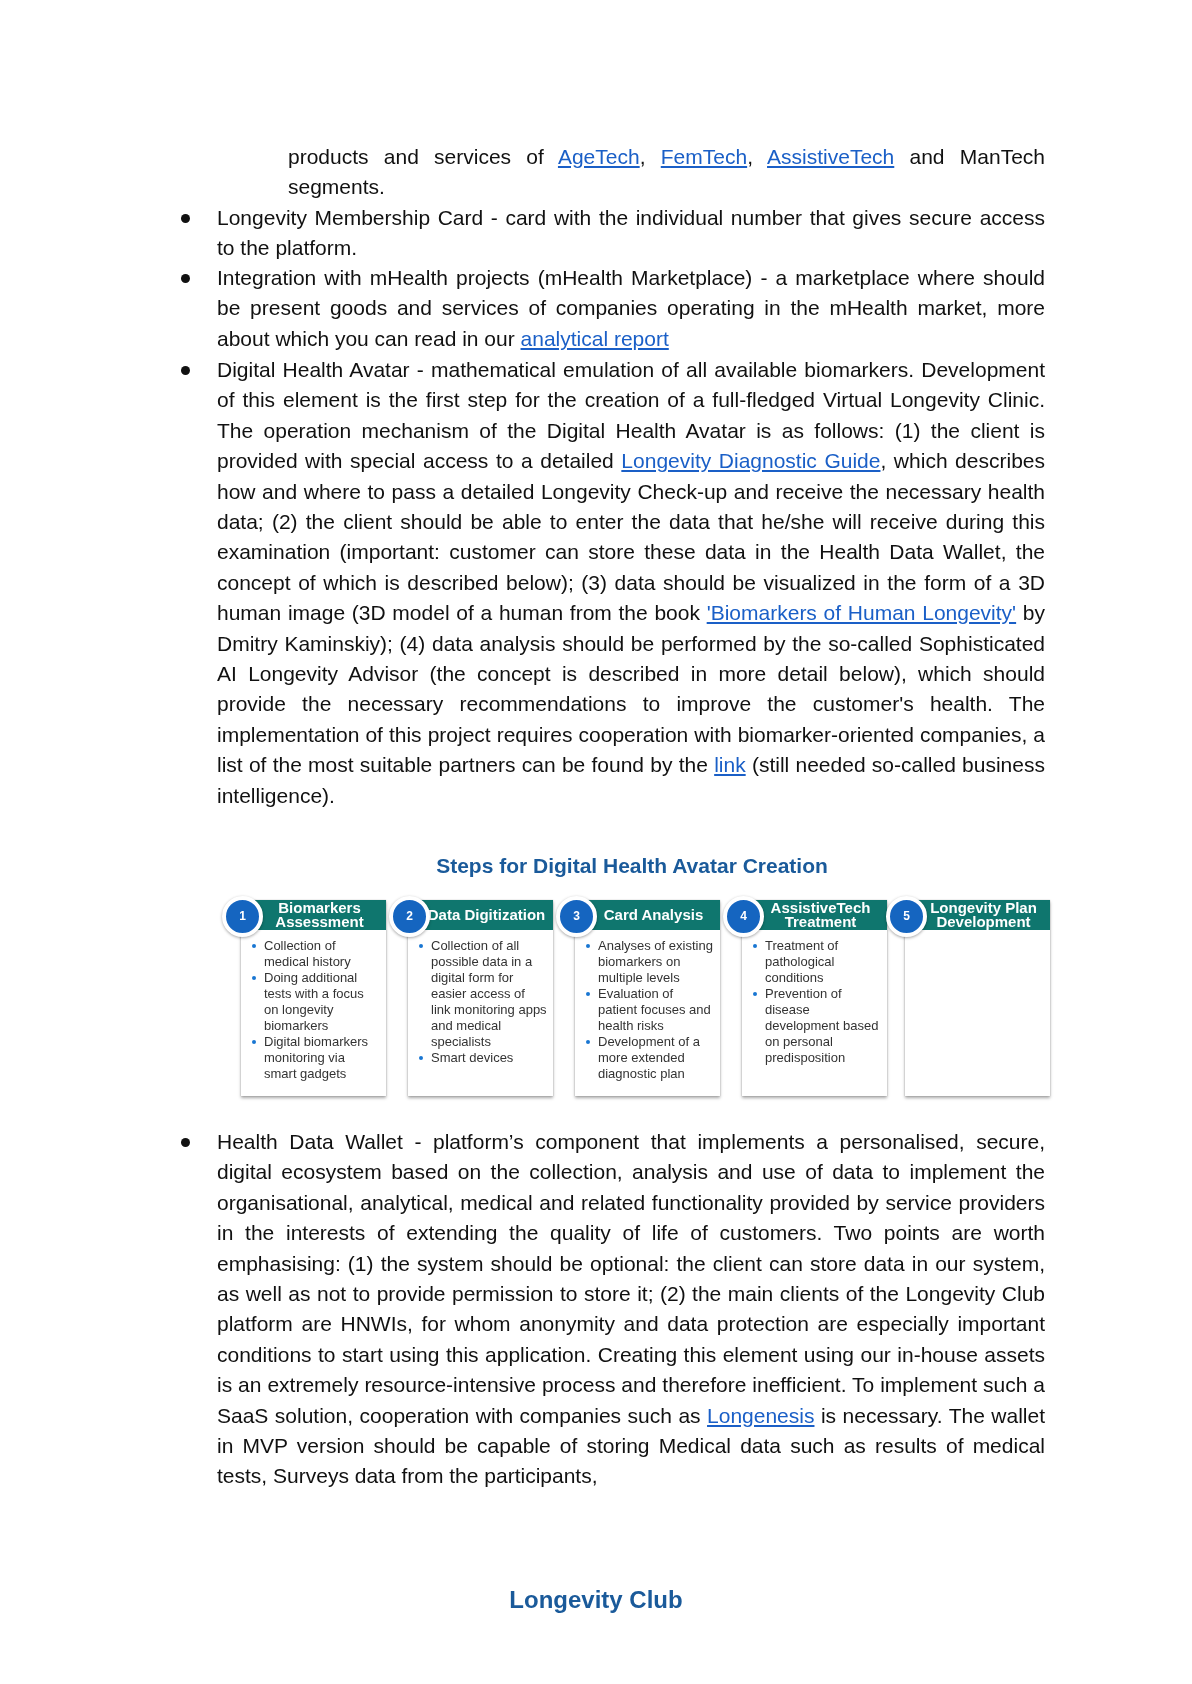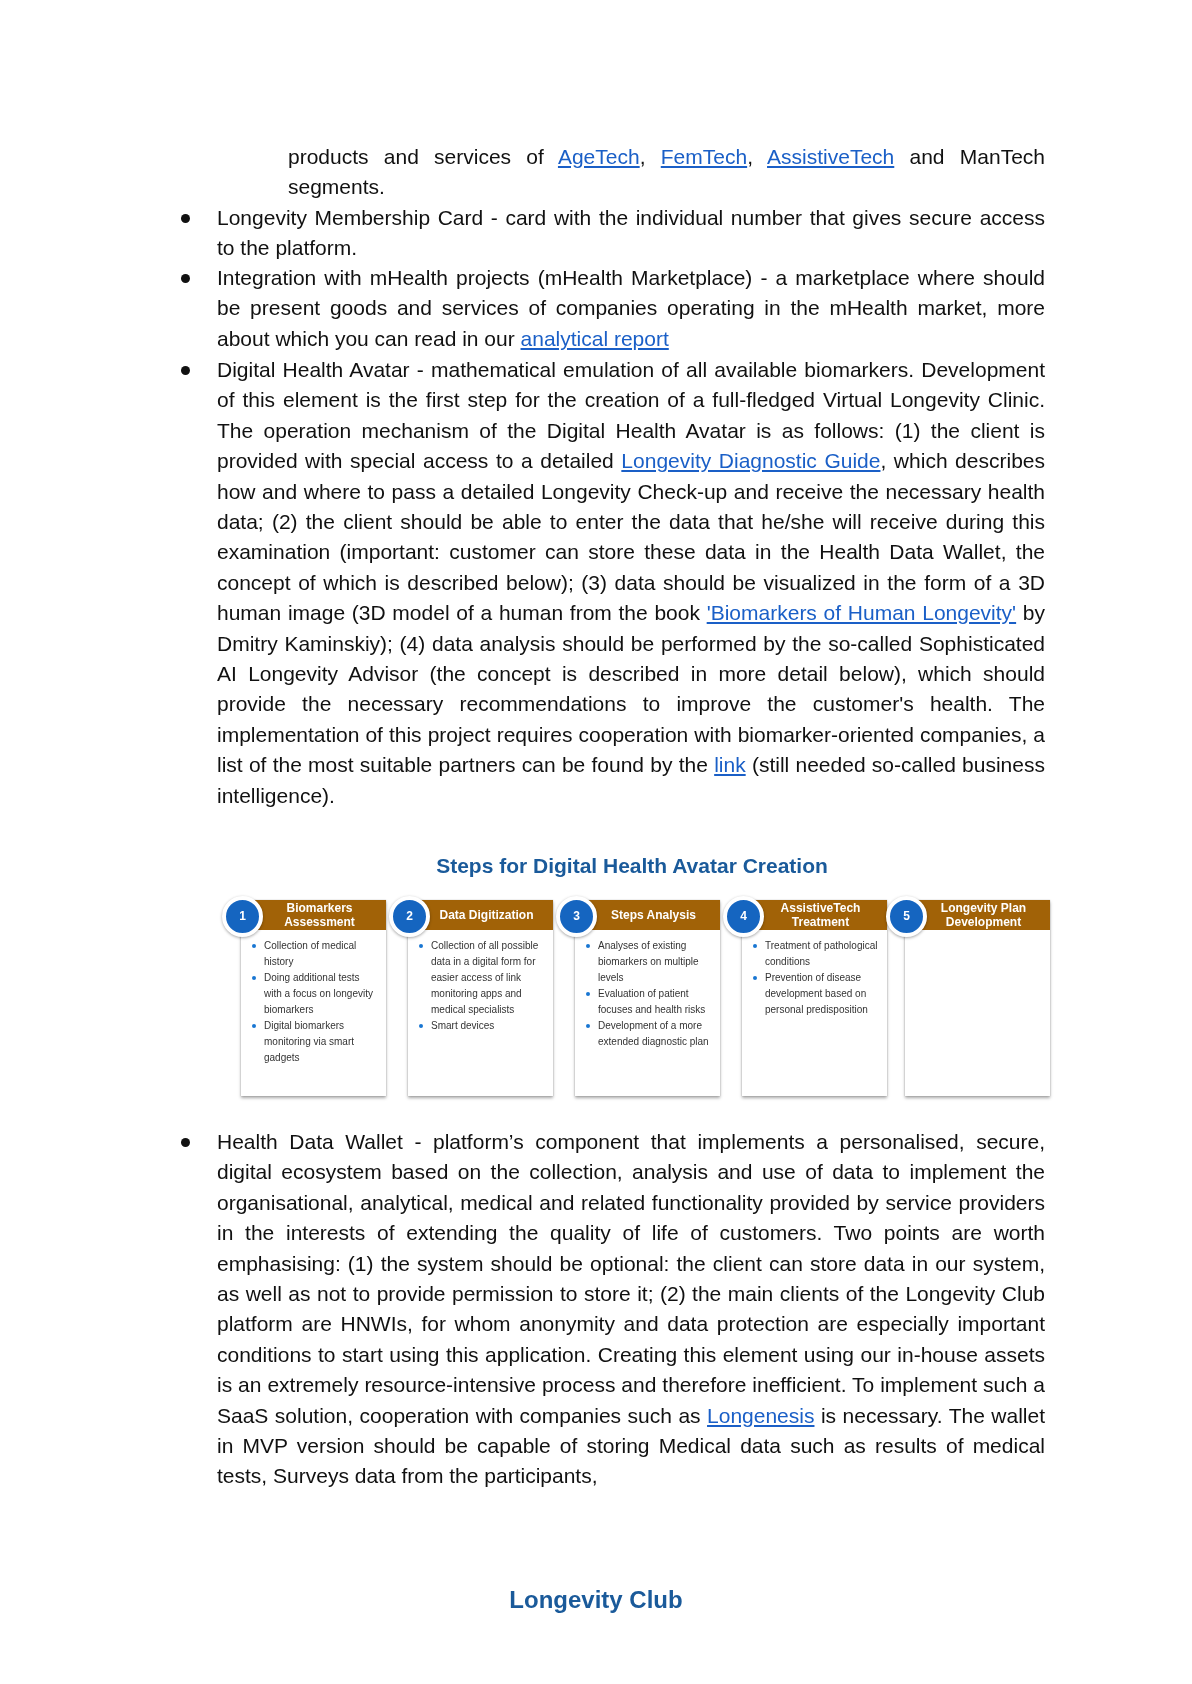--- a/index.html
+++ b/index.html
@@ -20,31 +20,31 @@
   }
   .steps { position: absolute; left: 222px; top: 896px; width: 840px; height: 210px; }
   .card {
     position: absolute; top: 0; width: 145px; height: 200px;
   }
   .card-body {
     position: absolute; left: 19px; top: 4px; width: 145px; height: 196px; background: #fff;
     box-shadow: 0 2px 3px rgba(0,0,0,0.35), 0 0 1px rgba(0,0,0,0.25);
   }
   .card-head {
-    position: absolute; left: 19px; top: 4px; width: 145px; height: 30px; background: #a16207;
-    color: #fff; font-size: 12px; font-weight: bold; line-height: 14px; text-align: center;
+    position: absolute; left: 19px; top: 4px; width: 145px; height: 30px; background: #0f766e;
+    color: #fff; font-size: 15px; font-weight: bold; line-height: 14px; text-align: center;
     display: flex; align-items: center; justify-content: center; padding-left: 12px; box-sizing: border-box;
   }
   .card-circle {
     position: absolute; left: 0; top: 0; width: 33px; height: 33px; border-radius: 50%;
     background: #1565c0; border: 4px solid #fff; box-shadow: 0 1px 3px rgba(0,0,0,0.35);
     color: #fff; font-size: 12px; font-weight: bold; line-height: 33px; text-align: center;
   }
   .card-list { position: absolute; left: 30px; top: 42px; width: 128px; margin: 0; padding: 0; list-style: none; }
-  .card-list li { position: relative; padding-left: 12px; font-size: 10px; line-height: 16px; color: #333; }
+  .card-list li { position: relative; padding-left: 12px; font-size: 13px; line-height: 16px; color: #333; }
   .card-list li::before {
     content: ""; position: absolute; left: 0; top: 6px; width: 4px; height: 4px; border-radius: 50%; background: #1976d2;
   }
   .footer {
     position: absolute; left: 0; width: 1192px; top: 1586px; text-align: center;
     font-size: 24px; font-weight: bold; color: #1a5a9a;
   }
 </style>
 </head>
 <body>
@@ -87,21 +87,21 @@
       <div class="card-body"></div>
       <div class="card-head">Data Digitization</div>
       <div class="card-circle">2</div>
       <ul class="card-list">
         <li>Collection of all possible data in a digital form for easier access of link monitoring apps and medical specialists</li>
         <li>Smart devices</li>
       </ul>
     </div>
     <div class="card" style="left:334px;">
       <div class="card-body"></div>
-      <div class="card-head">Steps Analysis</div>
+      <div class="card-head">Card Analysis</div>
       <div class="card-circle">3</div>
       <ul class="card-list">
         <li>Analyses of existing biomarkers on multiple levels</li>
         <li>Evaluation of patient focuses and health risks</li>
         <li>Development of  a more extended diagnostic plan</li>
       </ul>
     </div>
     <div class="card" style="left:501px;">
       <div class="card-body"></div>
       <div class="card-head">AssistiveTech Treatment</div>

